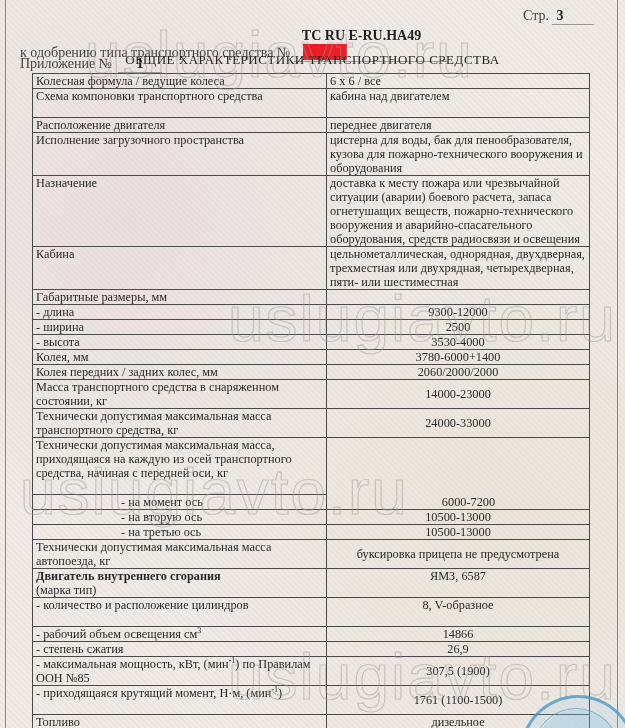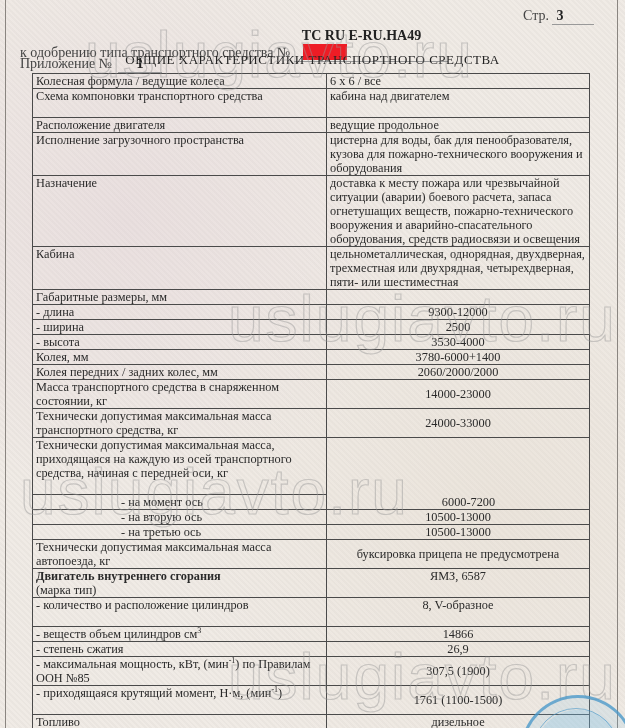--- a/index.html
+++ b/index.html
@@ -78,21 +78,21 @@
     <tr style="height:14px">
       <td class="lbl">Колесная формула / ведущие колеса</td>
       <td class="val">6 х 6 / все</td>
     </tr>
     <tr style="height:29px">
       <td class="lbl">Схема компоновки транспортного средства</td>
       <td class="val">кабина над двигателем</td>
     </tr>
     <tr style="height:14px">
       <td class="lbl">Расположение двигателя</td>
-      <td class="val">ведущие продольное</td>
+      <td class="val">переднее двигателя</td>
     </tr>
     <tr style="height:29px">
       <td class="lbl">Исполнение загрузочного пространства</td>
       <td class="val">цистерна для воды, бак для пенообразователя, кузова для пожарно-технического вооружения и оборудования</td>
     </tr>
     <tr style="height:56px">
       <td class="lbl">Назначение</td>
       <td class="val">доставка к месту пожара или чрезвычайной ситуации (аварии) боевого расчета, запаса огнетушащих веществ, пожарно-технического вооружения и аварийно-спасательного оборудования, средств радиосвязи и освещения</td>
     </tr>
     <tr style="height:29px">
@@ -152,21 +152,21 @@
     </tr>
     <tr style="height:29px">
       <td class="lbl"><span class="bold">Двигатель внутреннего сгорания</span><br><span>(марка тип)</span></td>
       <td class="val" style="text-align:center">ЯМЗ, 6587</td>
     </tr>
     <tr style="height:29px">
       <td class="lbl">- количество и расположение цилиндров</td>
       <td class="val" style="text-align:center">8, V-образное</td>
     </tr>
     <tr style="height:14px">
-      <td class="lbl"><span>- веществ объем цилиндров см</span><sup>3</sup></td>
+      <td class="lbl"><span>- рабочий объем освещения см</span><sup>3</sup></td>
       <td class="val center">14866</td>
     </tr>
     <tr style="height:14px">
       <td class="lbl">- степень сжатия</td>
       <td class="val center">26,9</td>
     </tr>
     <tr style="height:29px">
       <td class="lbl"><span>- максимальная мощность, кВт, (мин</span><sup>-1</sup><span>) по Правилам ООН №85</span></td>
       <td class="val center">307,5 (1900)</td>
     </tr>

